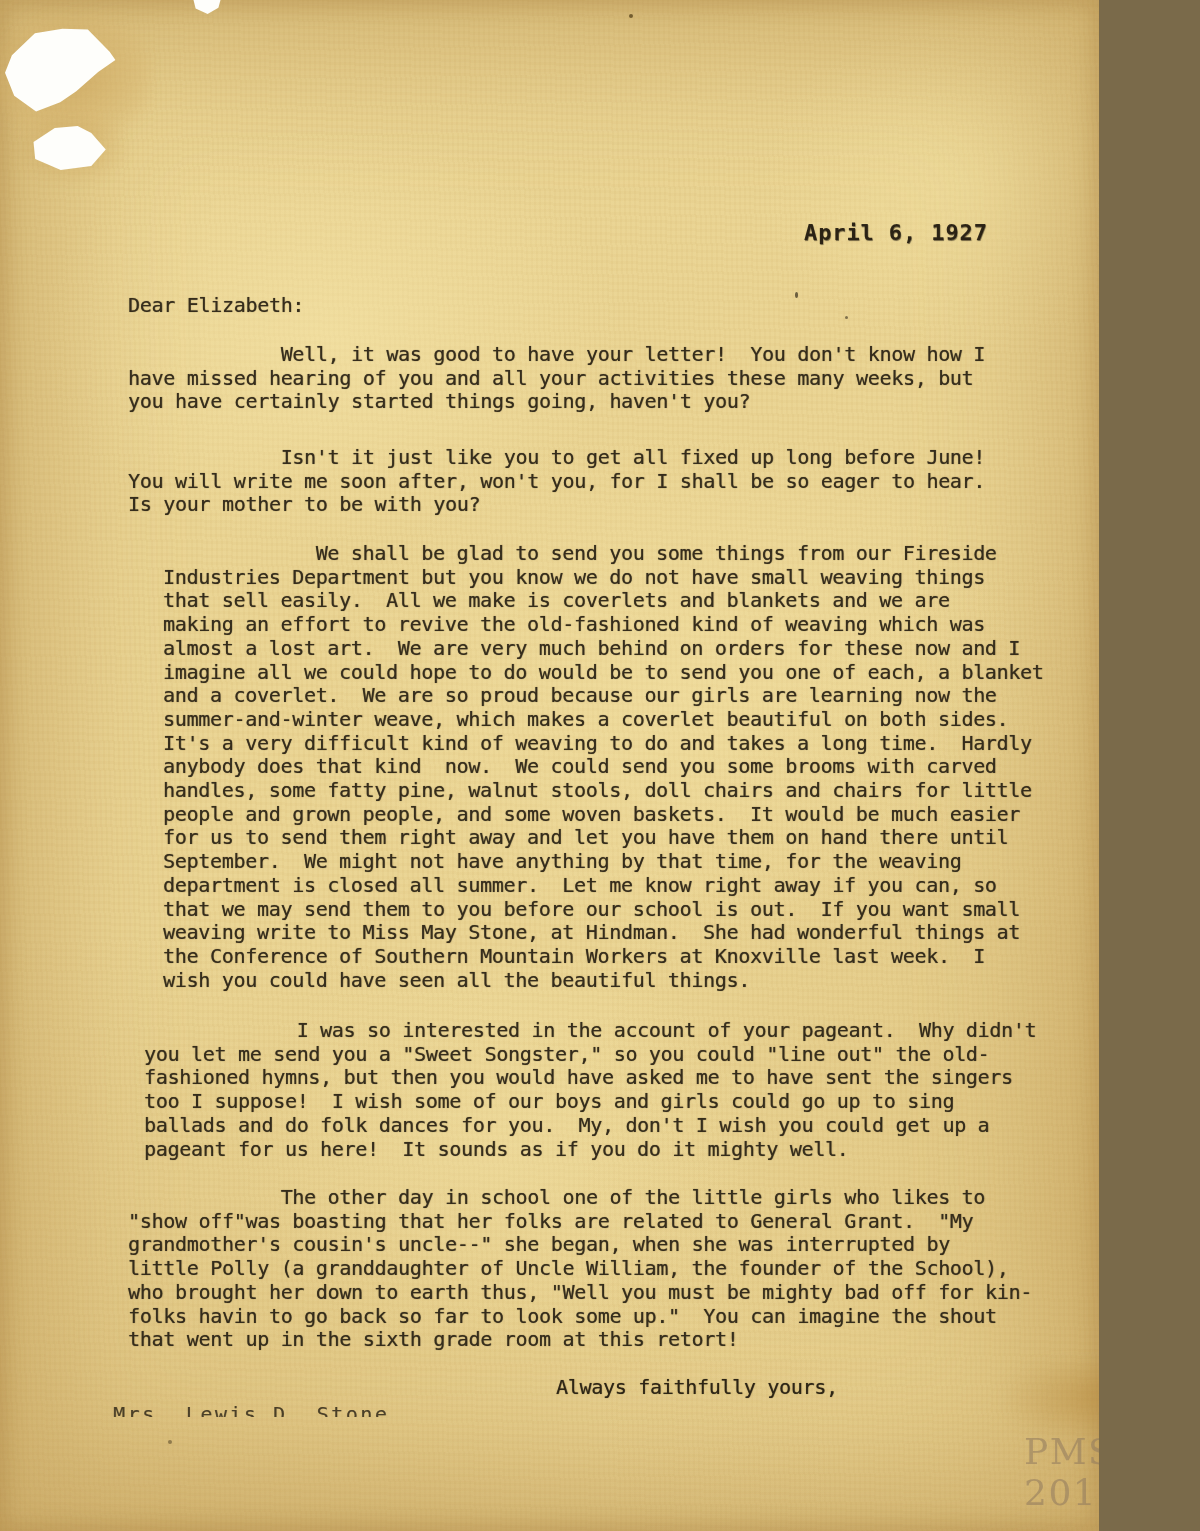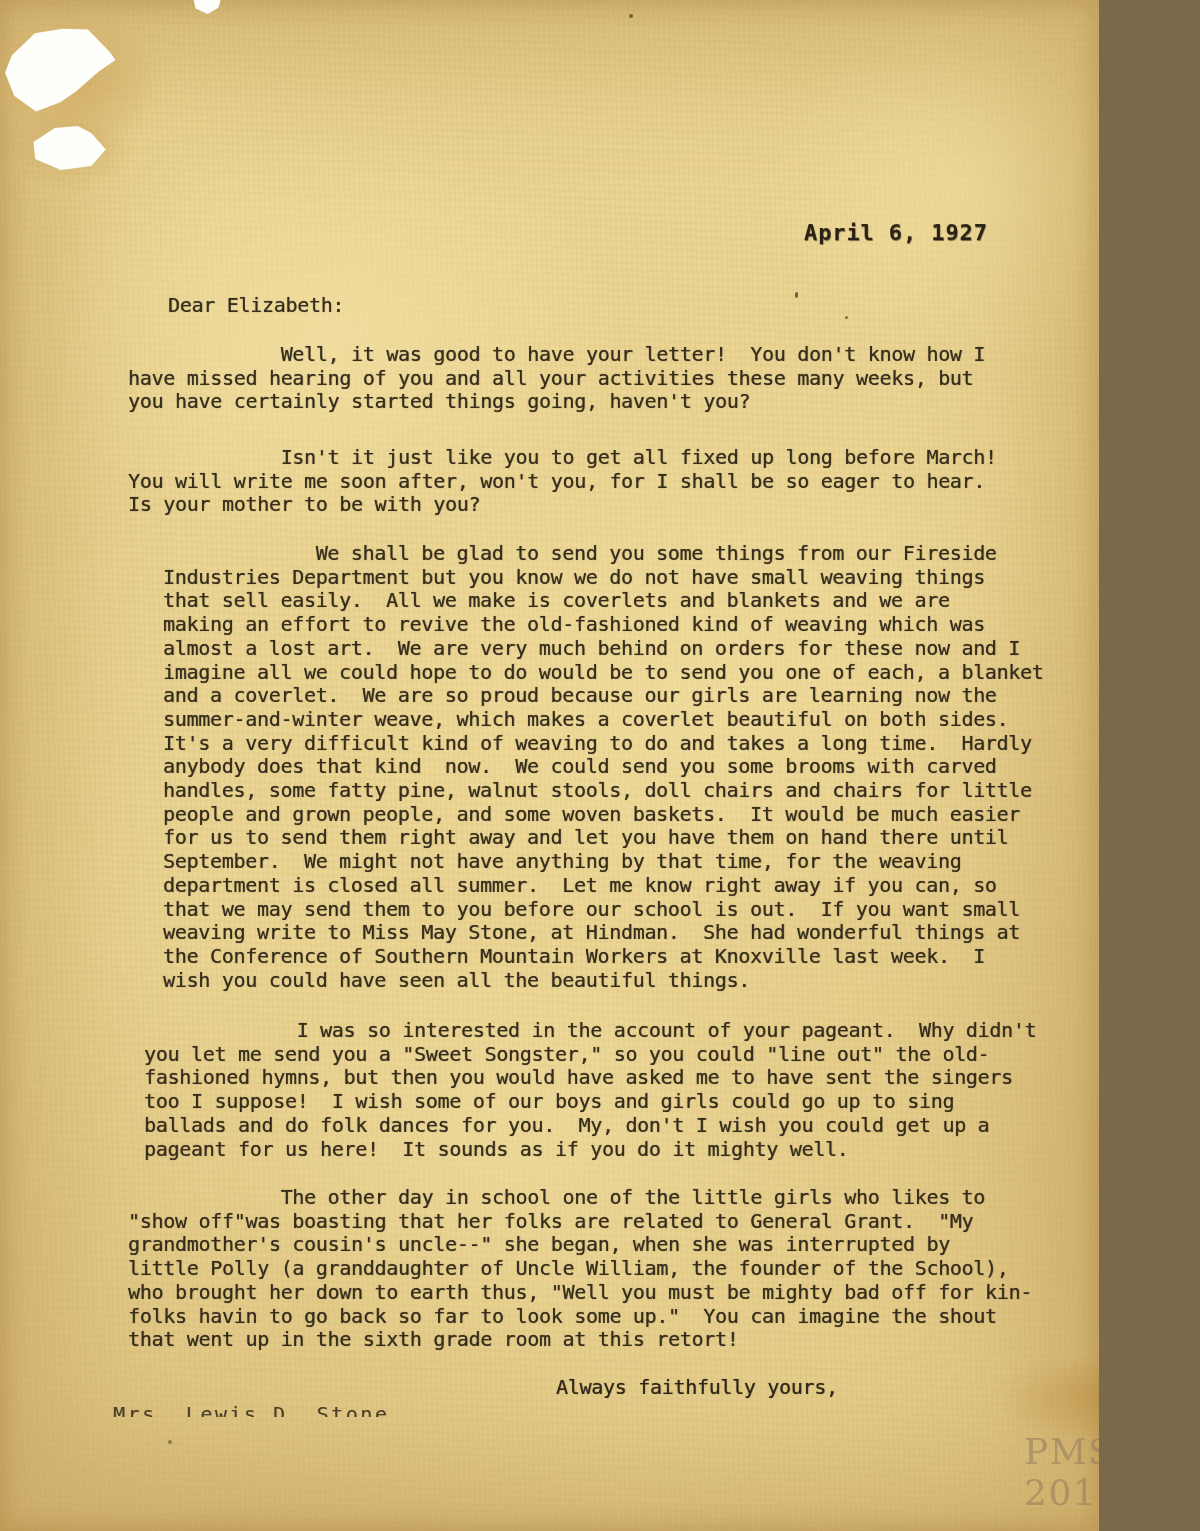--- a/index.html
+++ b/index.html
@@ -32,21 +32,21 @@
     text-shadow:.4px .4px .7px rgba(52,43,26,.55), 0 0 1px rgba(52,43,26,.35);
     filter:blur(.22px);
   }
   .date{
     left:804px;top:221px;
     font-size:22px;letter-spacing:.9px;
     color:rgba(38,31,18,.95);
     font-weight:bold;
     text-shadow:.5px .5px .8px rgba(40,32,18,.6);
   }
-  .salutation{left:128px;top:294px;margin-left:40px;}
+  .salutation{left:128px;top:294px;}
   .p1{left:128px;top:343px;}
   .p2{left:128px;top:446px;}
   .p3{left:128px;top:542px;margin-left:35px;}
   .p4{left:128px;top:1019px;margin-left:16px;}
   .p5{left:128px;top:1186px;}
   .closing{left:556px;top:1376px;color:rgba(40,32,18,.93);}
   .sig-clip{
     position:absolute;left:113px;top:1402px;
     width:330px;height:15px;overflow:hidden;
   }
@@ -121,21 +121,21 @@
   <div class="speck speck-3"></div>
   <div class="speck speck-4"></div>
   <div class="speck speck-5"></div>
   <div class="speck speck-6"></div>
 
   <div class="txt date">April 6, 1927</div>
   <div class="txt salutation">Dear Elizabeth:</div>
   <div class="txt p1">             Well, it was good to have your letter!  You don't know how I
 have missed hearing of you and all your activities these many weeks, but
 you have certainly started things going, haven't you?</div>
-  <div class="txt p2">             Isn't it just like you to get all fixed up long before March!
+  <div class="txt p2">             Isn't it just like you to get all fixed up long before June!
 You will write me soon after, won't you, for I shall be so eager to hear.
 Is your mother to be with you?</div>
   <div class="txt p3">             We shall be glad to send you some things from our Fireside
 Industries Department but you know we do not have small weaving things
 that sell easily.  All we make is coverlets and blankets and we are
 making an effort to revive the old-fashioned kind of weaving which was
 almost a lost art.  We are very much behind on orders for these now and I
 imagine all we could hope to do would be to send you one of each, a blanket
 and a coverlet.  We are so proud because our girls are learning now the
 summer-and-winter weave, which makes a coverlet beautiful on both sides.

